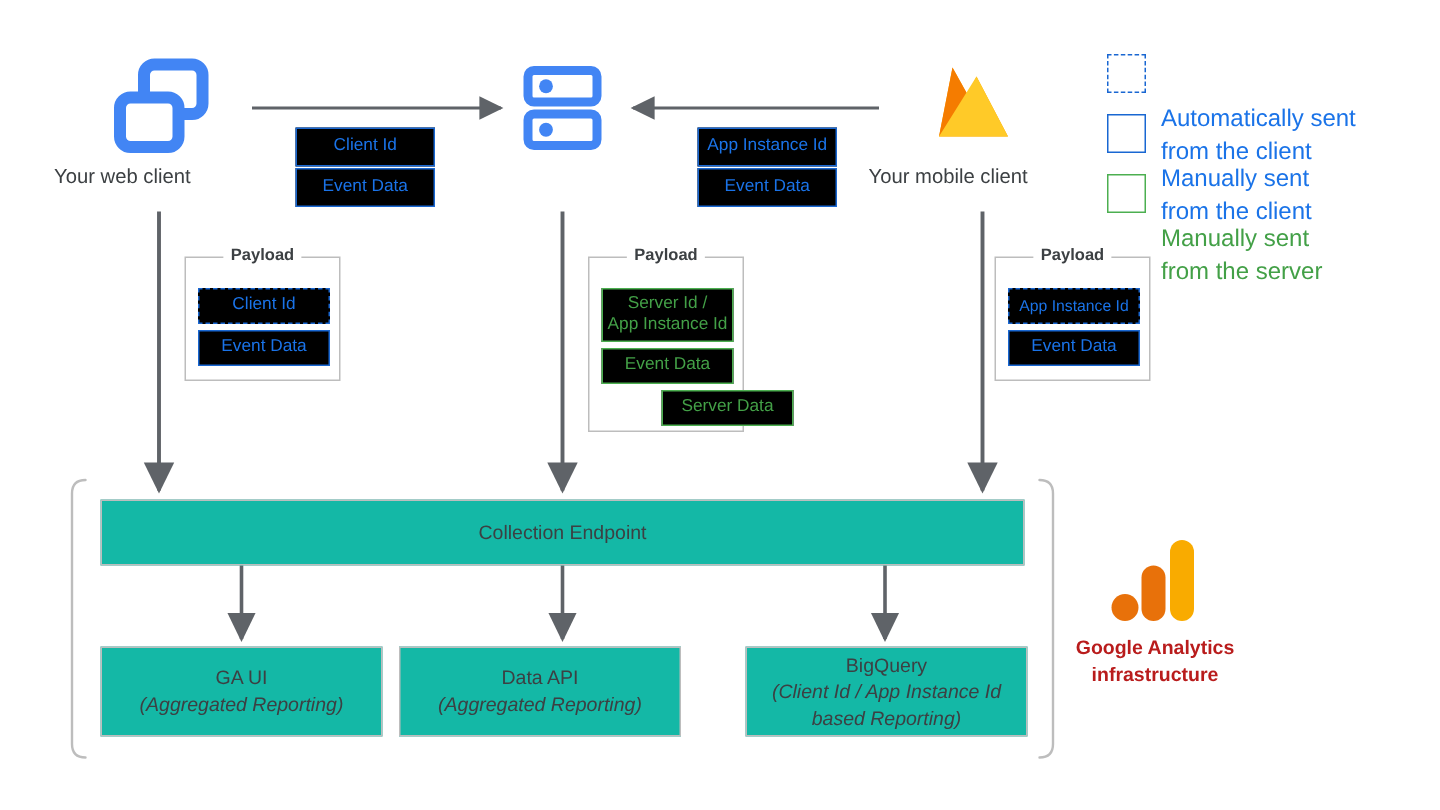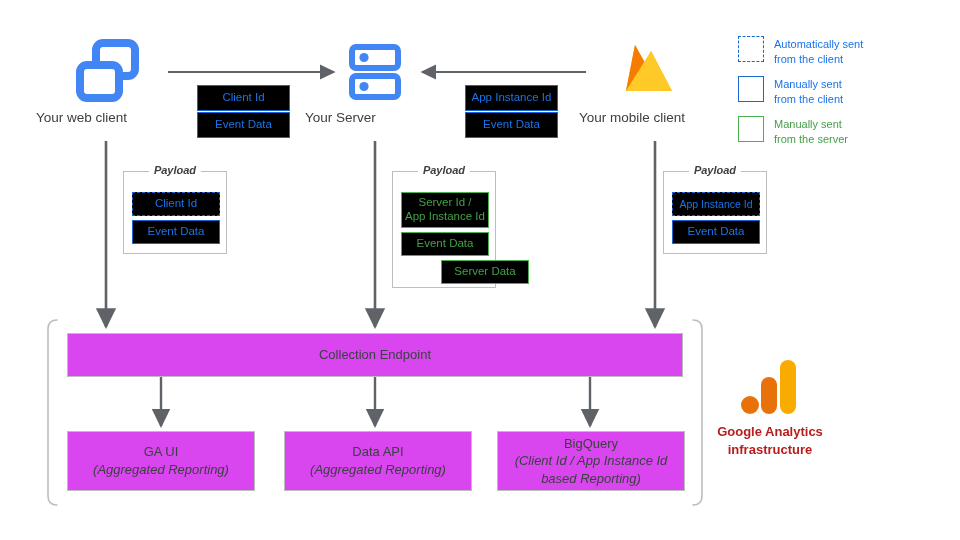--- a/index.html
+++ b/index.html
@@ -71,29 +71,28 @@
     position: absolute;
     top: -8px;
     left: 50%;
     transform: translateX(-50%);
     background: #ffffff;
     padding: 0 5px;
     font-size: 11px;
     font-weight: bold;
     color: #3c4043;
     white-space: nowrap;
-    font-style: italic;
   }
 
   
   .grey-box {
     position: absolute;
     box-sizing: border-box;
     border: 1px solid #bdbdbd;
-    background: #d946ef;
+    background: #14b8a6;
     display: flex;
     flex-direction: column;
     align-items: center;
     justify-content: center;
     text-align: center;
     font-size: 13px;
     color: #3c4043;
     line-height: 1.35;
   }
   .grey-box .sub {
@@ -112,25 +111,26 @@
     width: 26px;
     height: 26px;
     flex: 0 0 26px;
     border: 1.5px solid #1967d2;
     background: #fff;
     margin-right: 10px;
   }
   .legend-swatch.dashed { border-style: dashed; }
   .legend-swatch.green { border-color: #4caf50; }
   .legend-text {
-    font-size: 11px;
+    font-size: 16px;
     line-height: 1.38;
     color: #1a73e8;
     white-space: nowrap;
     padding-top: 1px;
+    margin-top: 32px;
   }
   .legend-text.green { color: #43a047; }
 
   
   .infra-caption {
     position: absolute;
     text-align: center;
     font-size: 13px;
     font-weight: bold;
     color: #b91c1c;
@@ -176,21 +176,20 @@
     <rect x="5" y="27" width="39" height="33" rx="7" ry="7" fill="#ffffff" stroke="#4285f4" stroke-width="8"></rect>
   </svg>
   <div class="node-label" style="left:36px;top:110px;width:140px;">Your web client</div>
 
   <svg class="server-icon" style="left:349px;top:44px;width:52px;height:56px;" viewBox="0 0 52 56">
     <rect x="3" y="3" width="46" height="21" rx="4" ry="4" fill="#ffffff" stroke="#4285f4" stroke-width="6"></rect>
     <circle cx="15" cy="13.5" r="4.6" fill="#4285f4"></circle>
     <rect x="3" y="32" width="46" height="21" rx="4" ry="4" fill="#ffffff" stroke="#4285f4" stroke-width="6"></rect>
     <circle cx="15" cy="42.5" r="4.6" fill="#4285f4"></circle>
   </svg>
-  <div class="node-label" style="left:305px;top:110px;width:140px;">Your Server</div>
 
   <svg class="fire-icon" style="left:618px;top:38px;width:62px;height:68px;" viewBox="0 0 62 68">
     <path d="M8,53 L17,7 L27,25 L33,13 L54,53 Z" fill="#ffa000"></path>
     <path d="M8,53 L17,7 L27,25 Z" fill="#f57c00"></path>
     <path d="M8,53 L33,13 L54,53 Z" fill="#ffca28"></path>
     <path d="M8,53 L31,64 L54,53 L31,45 Z" fill="#ffc107" opacity="0"></path>
   </svg>
   <div class="node-label" style="left:579px;top:110px;width:140px;">Your mobile client</div>
 
   <div class="msg-box" style="left:197px;top:85px;width:93px;height:26px;">Client Id</div>
@@ -247,21 +246,21 @@
 
   <div class="grey-box" style="left:67px;top:333px;width:616px;height:44px;">
     <span>Collection Endpoint</span>
   </div>
 
   <div class="grey-box" style="left:67px;top:431px;width:188px;height:60px;align-items:center;">
     <span>GA UI</span>
     <span class="sub">(Aggregated Reporting)</span>
   </div>
 
-  <div class="grey-box" style="left:284px;top:431px;width:188px;height:60px;">
+  <div class="grey-box" style="left:266px;top:431px;width:188px;height:60px;">
     <span>Data API</span>
     <span class="sub">(Aggregated Reporting)</span>
   </div>
 
   <div class="grey-box" style="left:497px;top:431px;width:188px;height:60px;">
     <span>BigQuery</span>
     <span class="sub">(Client Id / App Instance Id</span>
     <span class="sub">based Reporting)</span>
   </div>
 

